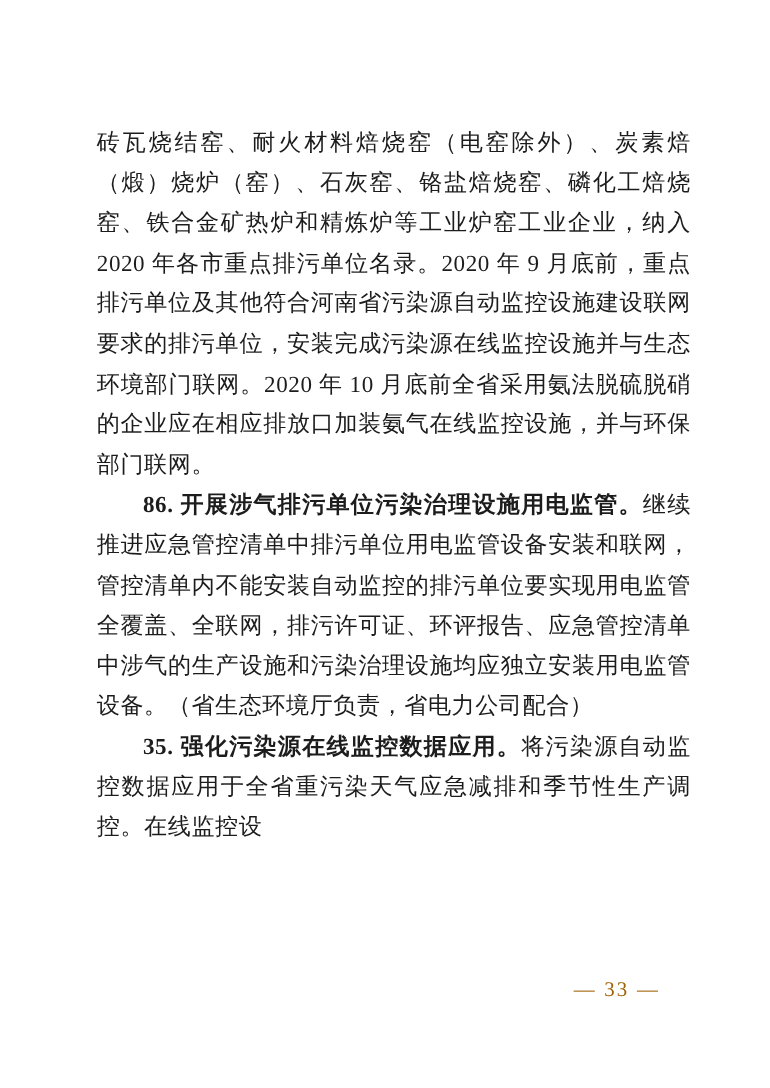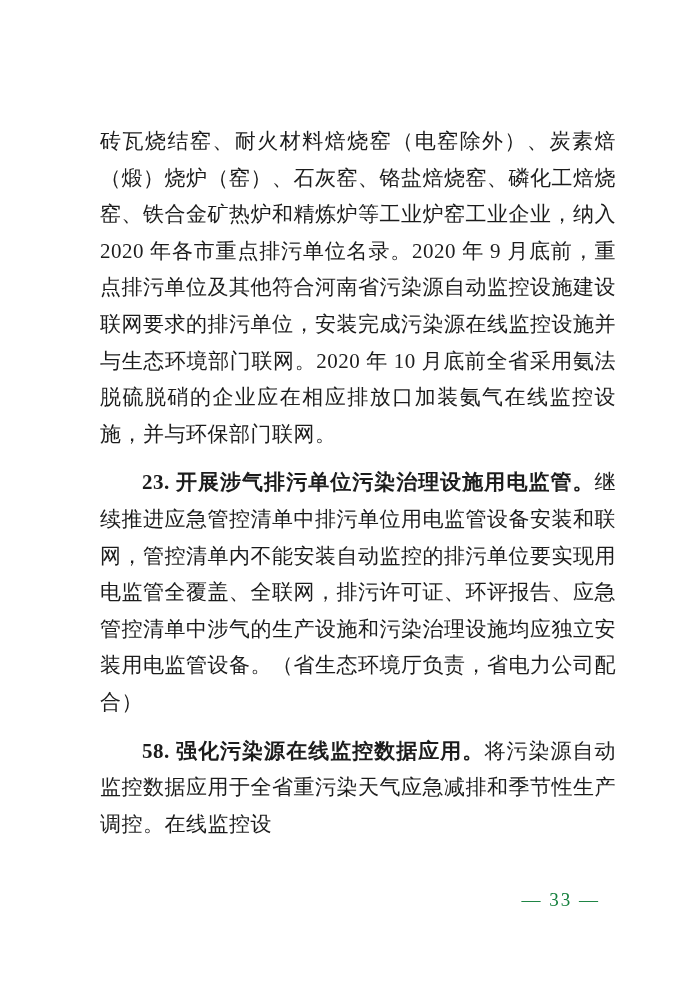--- a/index.html
+++ b/index.html
@@ -20,50 +20,50 @@
     position: absolute;
     left: 88px;
     top: 111px;
     width: 540px;
     font-size: 21px;
     line-height: 36.6px;
     text-align: justify;
     letter-spacing: 0.5px;
   }
   .content p {
-    margin: 12px;
+    margin: 0;
     padding: 0;
   }
   .content p.indent {
     text-indent: 2em;
   }
   .lead-bold {
     font-weight: bold;
   }
   .footer {
     position: absolute;
     top: 889px;
     right: 100px;
     font-size: 19px;
     letter-spacing: 2px;
-    color: #15803d;
+    color: #a16207;
   }
 </style>
 </head>
 <body>
 
 <div class="page">
 
   <div class="content">
 
     <p><span>砖瓦烧结窑、耐火材料焙烧窑（电窑除外）、炭素焙（煅）烧炉（窑）、石灰窑、铬盐焙烧窑、磷化工焙烧窑、铁合金矿热炉和精炼炉等工业炉窑工业企业，纳入 2020 年各市重点排污单位名录。2020 年 9 月底前，重点排污单位及其他符合河南省污染源自动监控设施建设联网要求的排污单位，安装完成污染源在线监控设施并与生态环境部门联网。2020 年 10 月底前全省采用氨法脱硫脱硝的企业应在相应排放口加装氨气在线监控设施，并与环保部门联网。</span></p>
 
 
 
-    <p class="indent"><span class="lead-bold">23. 开展涉气排污单位污染治理设施用电监管。</span><span>继续推进应急管控清单中排污单位用电监管设备安装和联网，管控清单内不能安装自动监控的排污单位要实现用电监管全覆盖、全联网，排污许可证、环评报告、应急管控清单中涉气的生产设施和污染治理设施均应独立安装用电监管设备。（省生态环境厅负责，省电力公司配合）</span></p>
+    <p class="indent"><span class="lead-bold">86. 开展涉气排污单位污染治理设施用电监管。</span><span>继续推进应急管控清单中排污单位用电监管设备安装和联网，管控清单内不能安装自动监控的排污单位要实现用电监管全覆盖、全联网，排污许可证、环评报告、应急管控清单中涉气的生产设施和污染治理设施均应独立安装用电监管设备。（省生态环境厅负责，省电力公司配合）</span></p>
 
-    <p class="indent"><span class="lead-bold">58. 强化污染源在线监控数据应用。</span><span>将污染源自动监控数据应用于全省重污染天气应急减排和季节性生产调控。在线监控设</span></p>
+    <p class="indent"><span class="lead-bold">35. 强化污染源在线监控数据应用。</span><span>将污染源自动监控数据应用于全省重污染天气应急减排和季节性生产调控。在线监控设</span></p>
 
   </div>
 
   <div class="footer">— 33 —</div>
 
 </div>
 
 </body></html>

